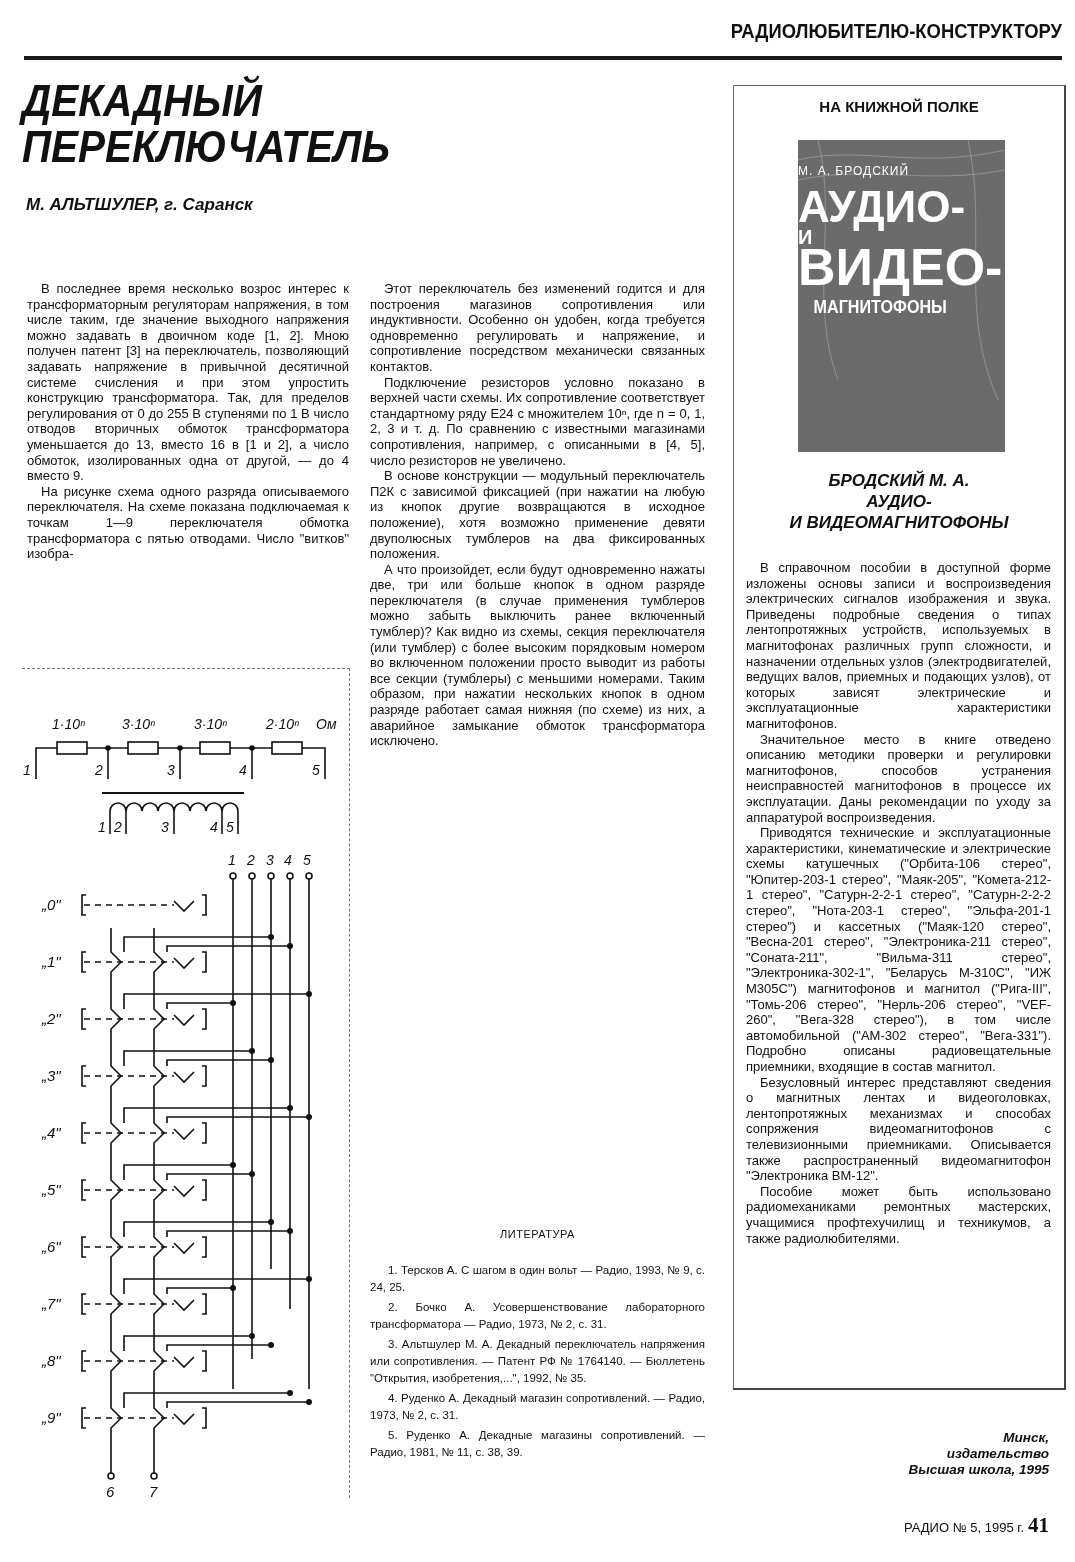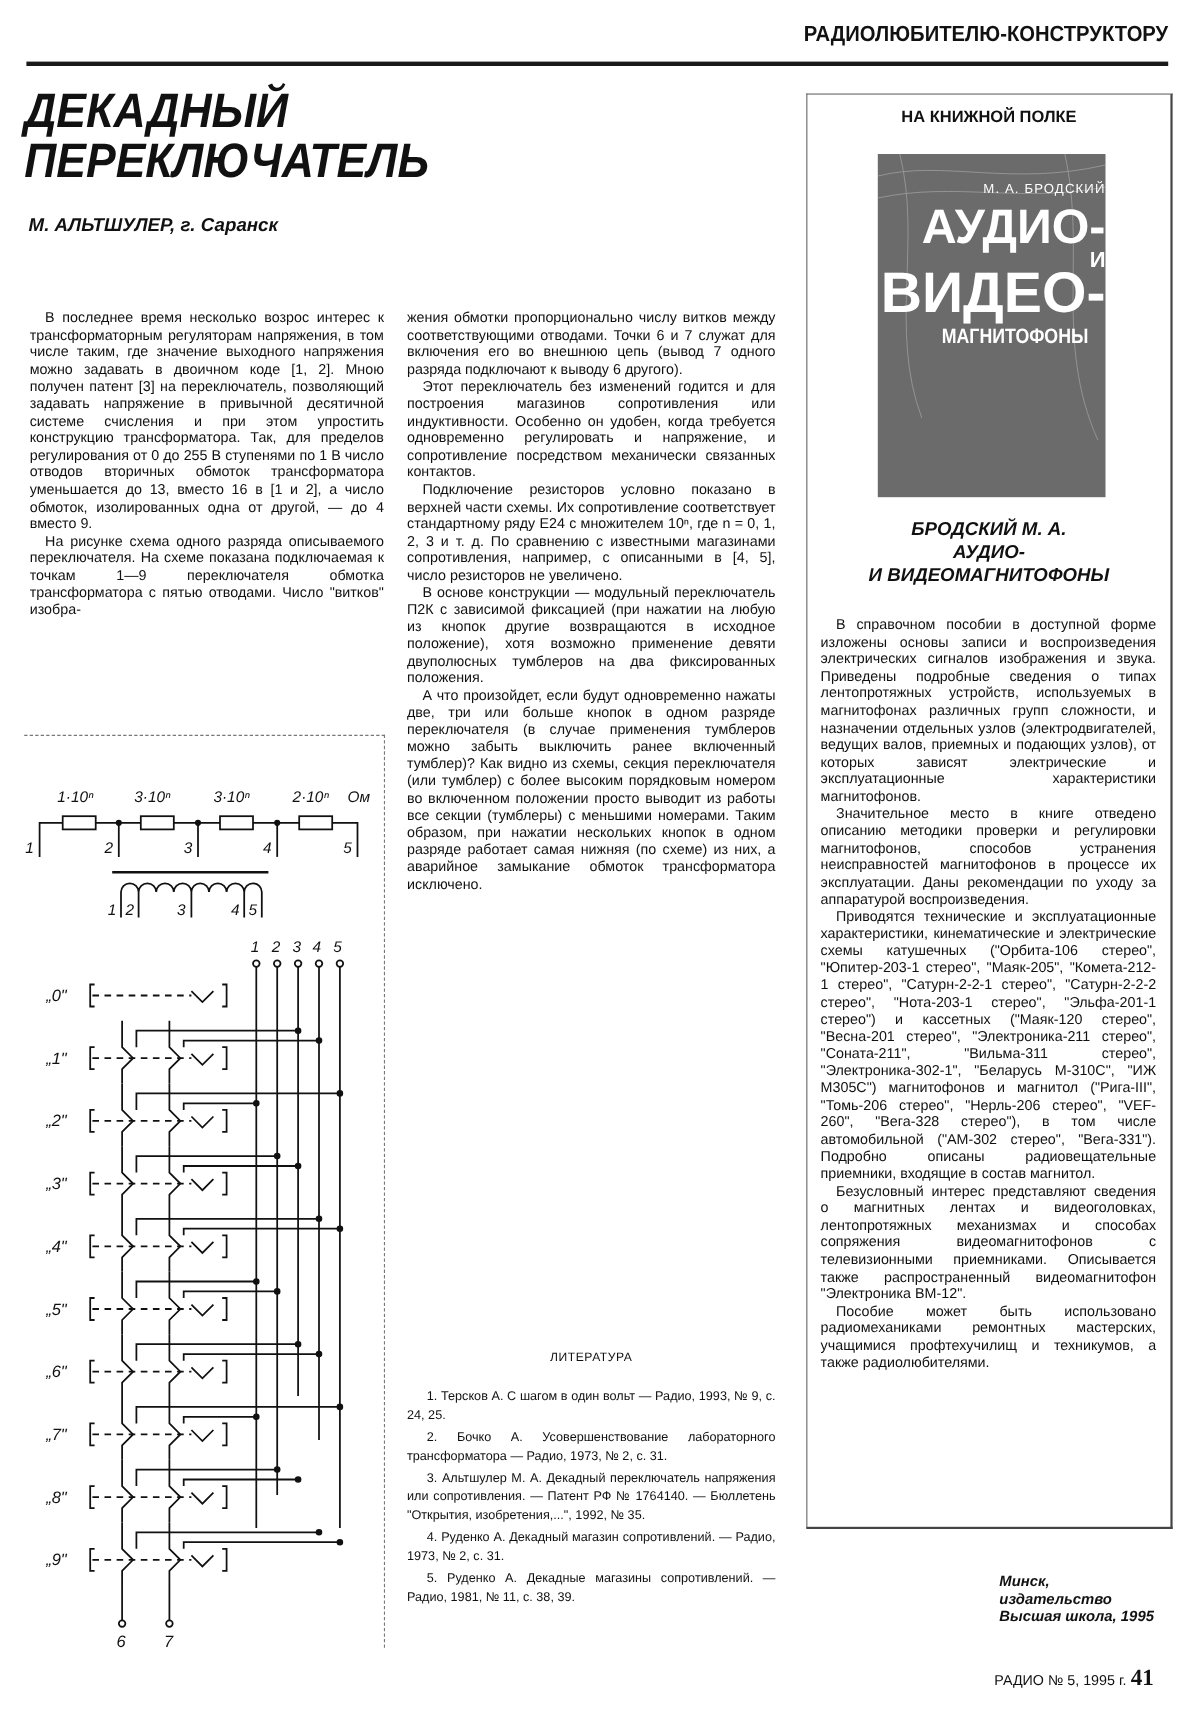--- a/index.html
+++ b/index.html
@@ -39,38 +39,38 @@
   }
   .figure-box svg { position: absolute; left: 0; top: 0; }
 
   .sidebar {
     position: absolute; left: 733px; top: 85px; width: 333px; height: 1305px;
     border: 1px solid #666; border-right: 2px solid #444; border-bottom: 2px solid #444;
   }
   .sidebar-title { position: absolute; left: 0; top: 12px; width: 100%; text-align: center; font-weight: bold; font-size: 15px; }
   .book-cover {
     position: absolute; left: 64px; top: 54px; width: 207px; height: 312px; background: #6b6b6b;
-    color: #fff; text-align: right; overflow: hidden;
+    color: #fff; text-align: left; overflow: hidden;
   }
   .book-cover .cover-lines { position: absolute; left: 0; top: 0; width: 100%; height: 100%; }
   .cover-author { position: relative; margin-top: 24px; font-size: 12px; letter-spacing: 1px; }
   .cover-title1 { position: relative; font-weight: bold; font-size: 44px; line-height: 42px; margin-top: 8px; }
   .cover-and { position: relative; font-weight: bold; font-size: 20px; line-height: 18px; }
   .cover-title2 { position: relative; font-weight: bold; font-size: 52px; line-height: 42px; }
   .cover-subtitle { position: relative; font-weight: bold; font-size: 19px; margin-top: 8px; transform: scaleX(0.85); }
 
   .book-heading {
     position: absolute; left: 0; top: 384px; width: 100%; text-align: center;
     font-weight: bold; font-style: italic; font-size: 17px; line-height: 21px;
   }
   .book-heading span { display: block; }
   .review { position: absolute; left: 12px; top: 474px; width: 305px; font-size: 13px; line-height: 15.6px; text-align: justify; }
   .review p { text-indent: 14px; }
   .publisher {
-    position: absolute; right: 15px; top: 1344px; text-align: left; font-weight: bold; font-style: italic;
+    position: absolute; right: 15px; top: 1344px; text-align: right; font-weight: bold; font-style: italic;
     font-size: 13.5px; line-height: 16px;
   }
   .publisher span { display: block; }
 
   .footer { position: absolute; right: 26px; top: 1513px; font-size: 13px; }
   .footer .page-num { font-weight: bold; font-size: 21px; margin-left: 4px; font-family: Liberation Serif, serif; }
 </style>
 </head>
 <body>
 
@@ -82,21 +82,20 @@
   <span>ПЕРЕКЛЮЧАТЕЛЬ</span>
 </h1>
 <div class="byline">М. АЛЬТШУЛЕР, г. Саранск</div>
 
 <div class="col col1">
   <p>В последнее время несколько возрос интерес к трансформаторным регуляторам напряжения, в том числе таким, где значение выходного напряжения можно задавать в двоичном коде [1, 2]. Мною получен патент [3] на переключатель, позволяющий задавать напряжение в привычной десятичной системе счисления и при этом упростить конструкцию трансформатора. Так, для пределов регулирования от 0 до 255 В ступенями по 1 В число отводов вторичных обмоток трансформатора уменьшается до 13, вместо 16 в [1 и 2], а число обмоток, изолированных одна от другой, — до 4 вместо 9.</p>
   <p>На рисунке схема одного разряда описываемого переключателя. На схеме показана подключаемая к точкам 1—9 переключателя обмотка трансформатора с пятью отводами. Число "витков" изобра-</p>
 </div>
 
 <div class="col col2">
-  <p style="text-indent:0">жения обмотки пропорционально числу витков между соответствующими отводами. Точки 6 и 7 служат для включения его во внешнюю цепь (вывод 7 одного разряда подключают к выводу 6 другого).</p>
   <p>Этот переключатель без изменений годится и для построения магазинов сопротивления или индуктивности. Особенно он удобен, когда требуется одновременно регулировать и напряжение, и сопротивление посредством механически связанных контактов.</p>
   <p>Подключение резисторов условно показано в верхней части схемы. Их сопротивление соответствует стандартному ряду Е24 с множителем 10ⁿ, где n = 0, 1, 2, 3 и т. д. По сравнению с известными магазинами сопротивления, например, с описанными в [4, 5], число резисторов не увеличено.</p>
   <p>В основе конструкции — модульный переключатель П2К с зависимой фиксацией (при нажатии на любую из кнопок другие возвращаются в исходное положение), хотя возможно применение девяти двуполюсных тумблеров на два фиксированных положения.</p>
   <p>А что произойдет, если будут одновременно нажаты две, три или больше кнопок в одном разряде переключателя (в случае применения тумблеров можно забыть выключить ранее включенный тумблер)? Как видно из схемы, секция переключателя (или тумблер) с более высоким порядковым номером во включенном положении просто выводит из работы все секции (тумблеры) с меньшими номерами. Таким образом, при нажатии нескольких кнопок в одном разряде работает самая нижняя (по схеме) из них, а аварийное замыкание обмоток трансформатора исключено.</p>
 </div>
 
 <div class="refs-title">ЛИТЕРАТУРА</div>
 <div class="refs">
   <p>1. Терсков А. С шагом в один вольт — Радио, 1993, № 9, с. 24, 25.</p>
   <p>2. Бочко А. Усовершенствование лабораторного трансформатора — Радио, 1973, № 2, с. 31.</p>

